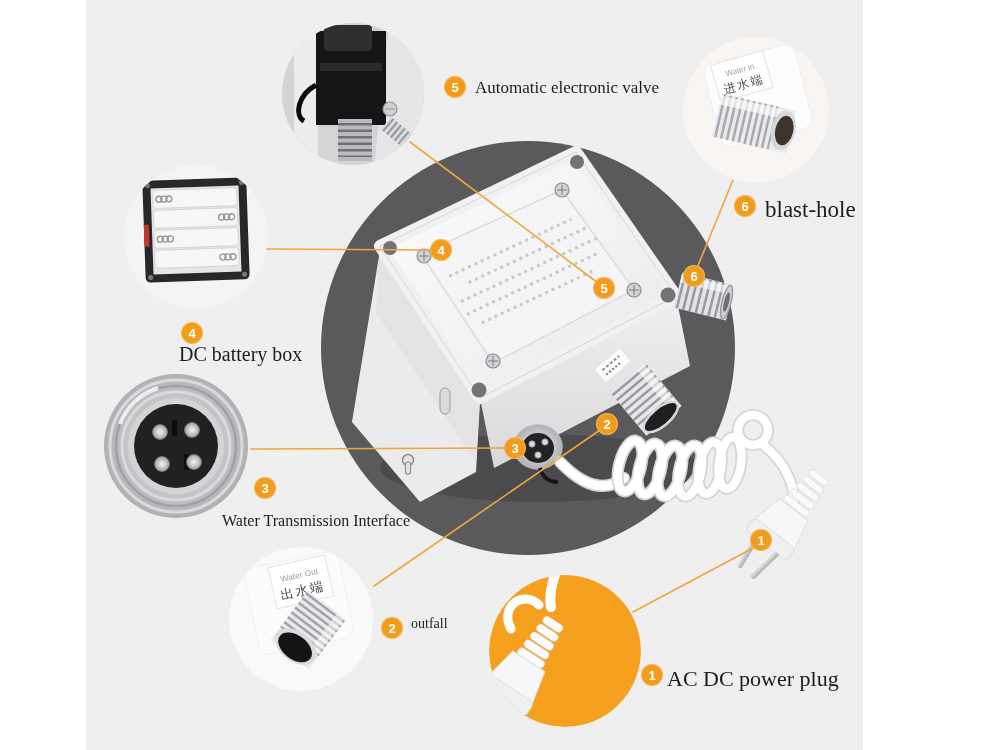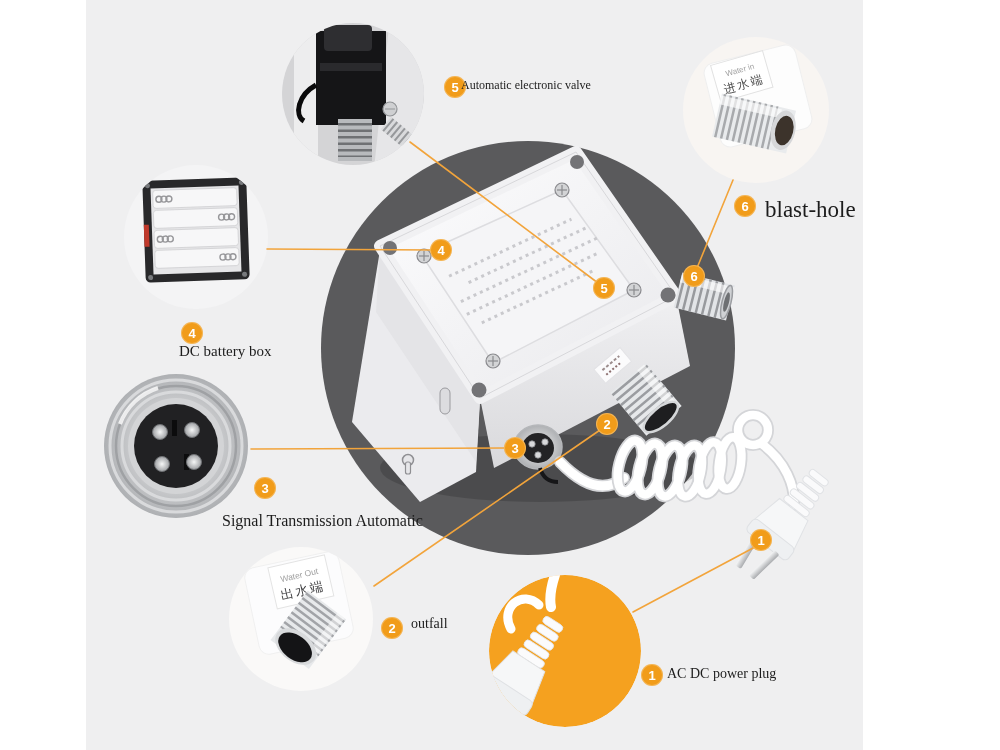--- a/index.html
+++ b/index.html
@@ -325,40 +325,40 @@
   <div class="badge" style="left:593px;top:277px">
       <span>5</span>
     </div>
   <div class="badge" style="left:683px;top:265px">
       <span>6</span>
     </div>
 
   <div class="badge" style="left:444px;top:76px">
       <span>5</span>
     </div>
-  <div class="lbl" style="left:461px;top:78px;font-size:12px">Automatic electronic valve</div>
+  <div class="lbl" style="left:475px;top:78px;font-size:17px">Automatic electronic valve</div>
 
   <div class="badge" style="left:734px;top:195px">
       <span>6</span>
     </div>
   <div class="lbl" style="left:765px;top:197px;font-size:23px">blast-hole</div>
 
   <div class="badge" style="left:181px;top:322px">
       <span>4</span>
     </div>
-  <div class="lbl" style="left:179px;top:343px;font-size:15px">DC battery box</div>
+  <div class="lbl" style="left:179px;top:343px;font-size:20px">DC battery box</div>
 
   <div class="badge" style="left:254px;top:477px">
       <span>3</span>
     </div>
-  <div class="lbl" style="left:222px;top:512px;font-size:16px">Signal Transmission Automatic</div>
+  <div class="lbl" style="left:222px;top:512px;font-size:16px">Water Transmission Interface</div>
 
   <div class="badge" style="left:381px;top:617px">
       <span>2</span>
     </div>
   <div class="lbl" style="left:411px;top:616px;font-size:14px">outfall</div>
 
   <div class="badge" style="left:641px;top:664px">
       <span>1</span>
     </div>
-  <div class="lbl" style="left:667px;top:666px;font-size:14px">AC DC power plug</div>
+  <div class="lbl" style="left:667px;top:666px;font-size:22px">AC DC power plug</div>
 
 </div>
 
 </body></html>

